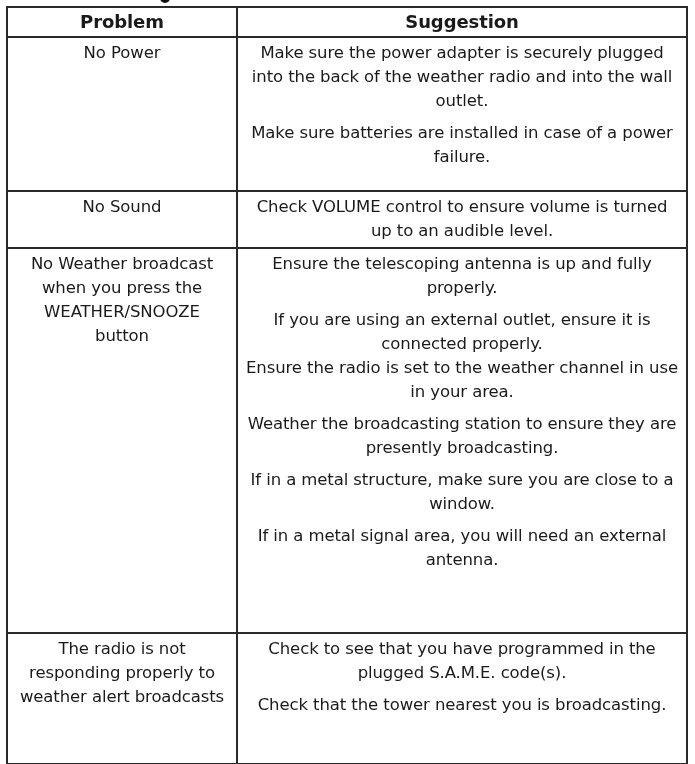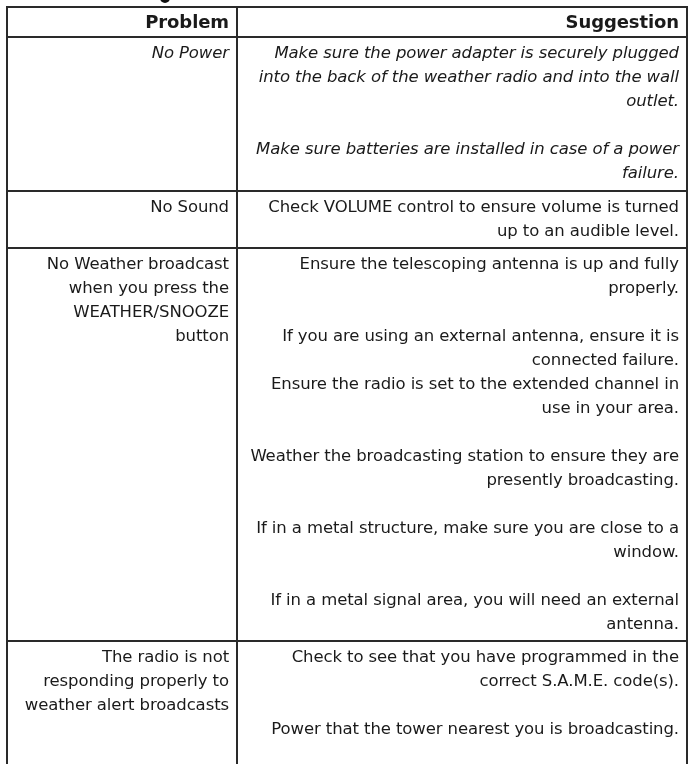--- a/index.html
+++ b/index.html
@@ -31,41 +31,41 @@
       width: 680px;
       border-collapse: collapse;
       table-layout: fixed;
     }
     table.trouble col.c1 { width: 230px; }
     table.trouble col.c2 { width: 450px; }
     table.trouble th,
     table.trouble td {
       border: 2px solid #2a2a2a;
       vertical-align: top;
-      text-align: right;
+      text-align: center;
       padding: 3px 7px 4px 7px;
       font-size: 16.5px;
       line-height: 24px;
       letter-spacing: -0.1px;
     }
     table.trouble th {
       font-weight: bold;
       font-size: 18px;
       height: 22px;
       padding-top: 2px;
       padding-bottom: 2px;
     }
     .para {
       display: block;
       margin: 0;
     }
     .para.gap {
-      margin-top: 24px;
+      margin-top: 8px;
     }
-    .row-power td { height: 145px; font-style: italic; }
+    .row-power td { height: 145px; }
     .row-sound td { height: 46px; margin-left: 36px; }
     .row-weather td { height: 376px; }
     .row-alert td { height: 122px; }
   </style>
 </head>
 <body>
 
 <div class="cropped-heading-mark"></div>
 
 <table class="trouble">
@@ -90,28 +90,28 @@
     <tr class="row-sound">
       <td>No Sound</td>
       <td>
         <span class="para">Check VOLUME control to ensure volume is turned up to an audible level.</span>
       </td>
     </tr>
     <tr class="row-weather">
       <td>No Weather broadcast when you press the WEATHER/SNOOZE button</td>
       <td>
         <span class="para">Ensure the telescoping antenna is up and fully properly.</span>
-        <span class="para gap">If you are using an external antenna, ensure it is connected failure.</span>
-        <span class="para">Ensure the radio is set to the extended channel in use in your area.</span>
+        <span class="para gap">If you are using an external outlet, ensure it is connected properly.</span>
+        <span class="para">Ensure the radio is set to the weather channel in use in your area.</span>
         <span class="para gap">Weather the broadcasting station to ensure they are presently broadcasting.</span>
         <span class="para gap">If in a metal structure, make sure you are close to a window.</span>
         <span class="para gap">If in a metal signal area, you will need an external antenna.</span>
       </td>
     </tr>
     <tr class="row-alert">
       <td>The radio is not responding properly to weather alert broadcasts</td>
       <td>
-        <span class="para">Check to see that you have programmed in the correct S.A.M.E. code(s).</span>
-        <span class="para gap">Power that the tower nearest you is broadcasting.</span>
+        <span class="para">Check to see that you have programmed in the plugged S.A.M.E. code(s).</span>
+        <span class="para gap">Check that the tower nearest you is broadcasting.</span>
       </td>
     </tr>
   </tbody>
 </table>
 
 </body></html>

